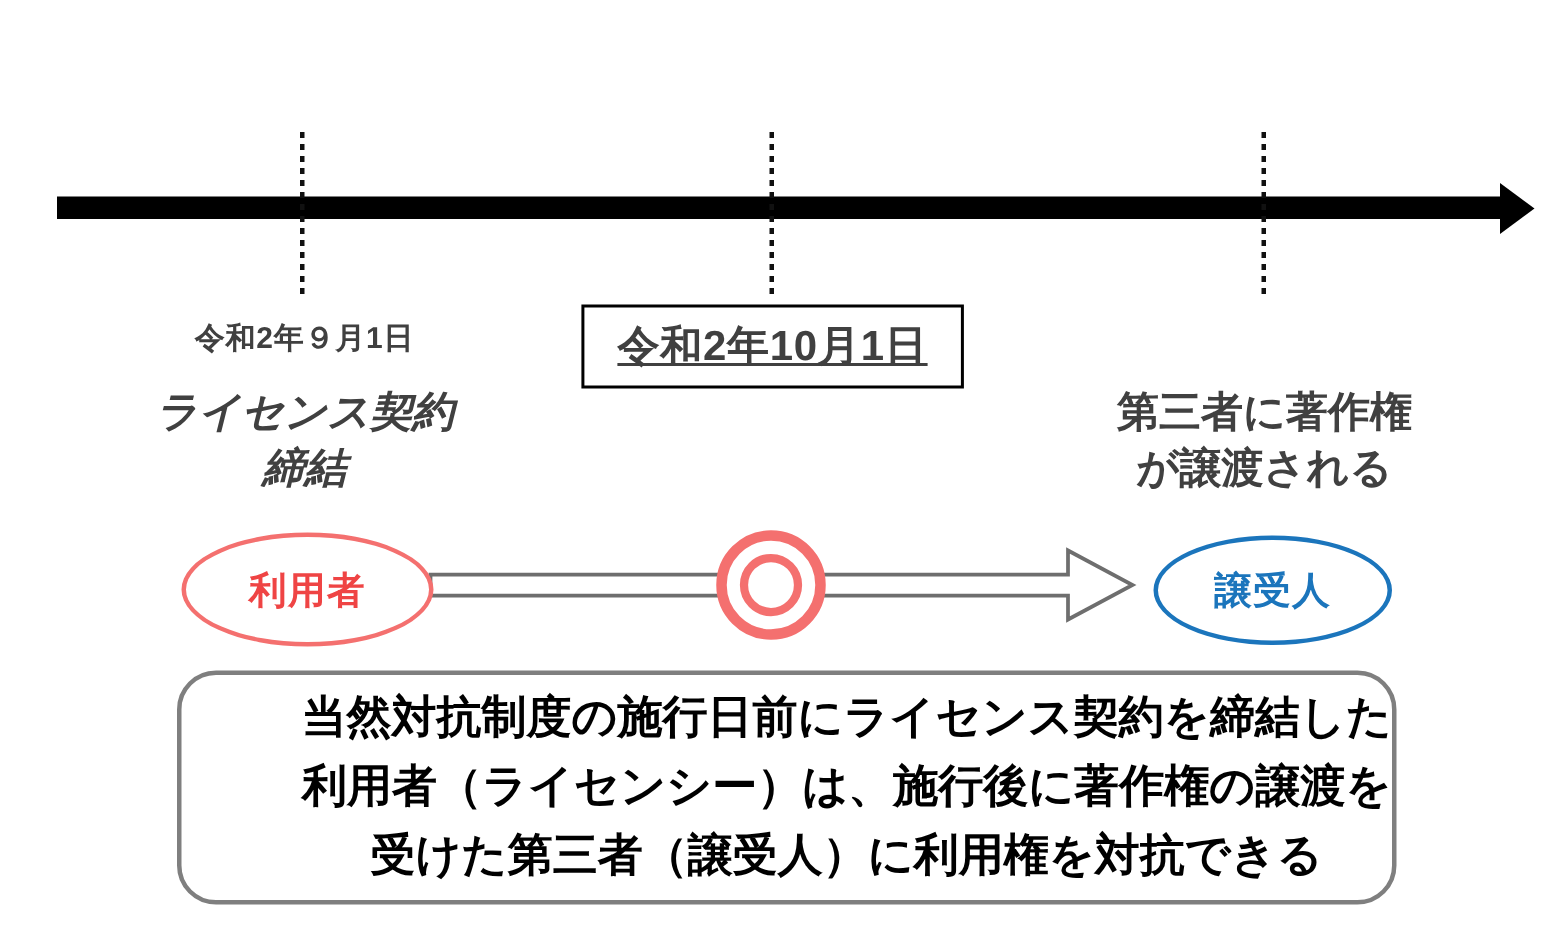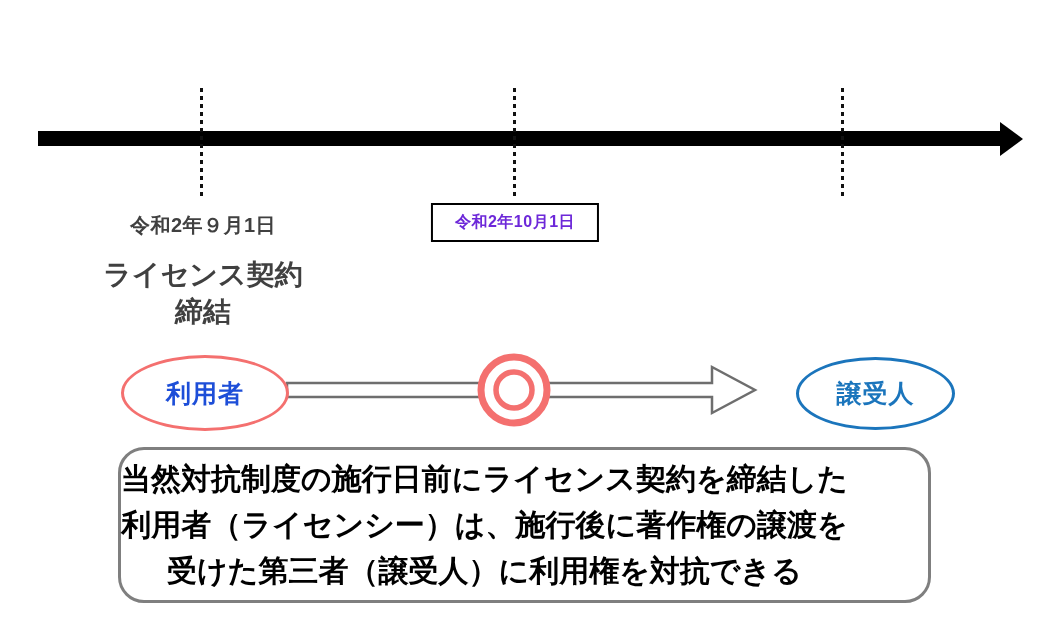--- a/index.html
+++ b/index.html
@@ -53,39 +53,40 @@
   }
   .date.d0 { left: 203px; }
   .date.d2 { left: 843px; }
   .date-box {
     position: absolute;
     left: 515px; top: 203px;
     transform: translateX(-50%);
     border: 2px solid #000000;
     background: #ffffff;
     padding: 7px 22px;
-    font-size: 16px;
+    font-size: 28px;
     font-weight: bold;
-    color: #6d28d9;
+    color: #404040;
     white-space: nowrap;
     letter-spacing: 0.5px;
+    text-decoration: underline;
   }
   
   .event {
     position: absolute;
     top: 256px;
     transform: translateX(-50%);
     font-size: 28px;
     font-weight: bold;
     color: #404040;
     text-align: center;
     line-height: 37px;
     white-space: pre-line;
   }
-  .event.e0 { left: 203px; }
+  .event.e0 { left: 203px; font-style: italic; }
   .event.e1 { left: 515px; }
   .event.e2 { left: 843px; }
   
   .flow-arrow-svg {
     position: absolute;
     left: 285px; top: 364px;
   }
   .marker-svg {
     position: absolute;
     left: 474px; top: 350px;
@@ -98,39 +99,39 @@
     align-items: center;
     justify-content: center;
     font-size: 25px;
     font-weight: bold;
     letter-spacing: 1px;
   }
   .oval.licensee {
     left: 121px; top: 355px;
     width: 162px; height: 70px;
     border: 3px solid #F4706F;
-    color: #1d4ed8;
+    color: #ef4444;
   }
   .oval.assignee {
-    left: 796px; top: 357px;
+    left: 769px; top: 357px;
     width: 153px; height: 67px;
     border: 3px solid #1B75BC;
     color: #1B75BC;
   }
   
   .summary-box {
     position: absolute;
     left: 118px; top: 447px;
     width: 807px; height: 150px;
     border: 3px solid #7F7F7F;
     border-radius: 26px;
     background: #ffffff;
     display: flex;
     align-items: center;
-    justify-content: flex-start;
+    justify-content: flex-end;
   }
   .summary-text {
     font-size: 30px;
     font-weight: bold;
     color: #000000;
     text-align: center;
     line-height: 46px;
     white-space: pre-line;
   }
 </style>
@@ -144,20 +145,22 @@
 
   <div class="tick t0"></div>
   <div class="tick t1"></div>
   <div class="tick t2"></div>
 
   <div class="date d0">令和2年９月1日</div>
   <div class="date-box">令和2年10月1日</div>
 
   <div class="event e0">ライセンス契約
 締結</div>
+  <div class="event e2">第三者に著作権
+が譲渡される</div>
 
   <svg class="flow-arrow-svg" width="475" height="52" viewBox="0 0 475 52">
     <polygon points="2,19 427,19 427,3 470,26 427,49 427,33 2,33" fill="#ffffff" stroke="#6E6E6E" stroke-width="2.5" stroke-linejoin="miter"></polygon>
   </svg>
 
   <svg class="marker-svg" width="80" height="80" viewBox="0 0 80 80">
     <circle cx="40" cy="40" r="33" fill="#ffffff" stroke="#F4706F" stroke-width="7"></circle>
     <circle cx="40" cy="40" r="18" fill="#ffffff" stroke="#F4706F" stroke-width="5.5"></circle>
   </svg>
 

